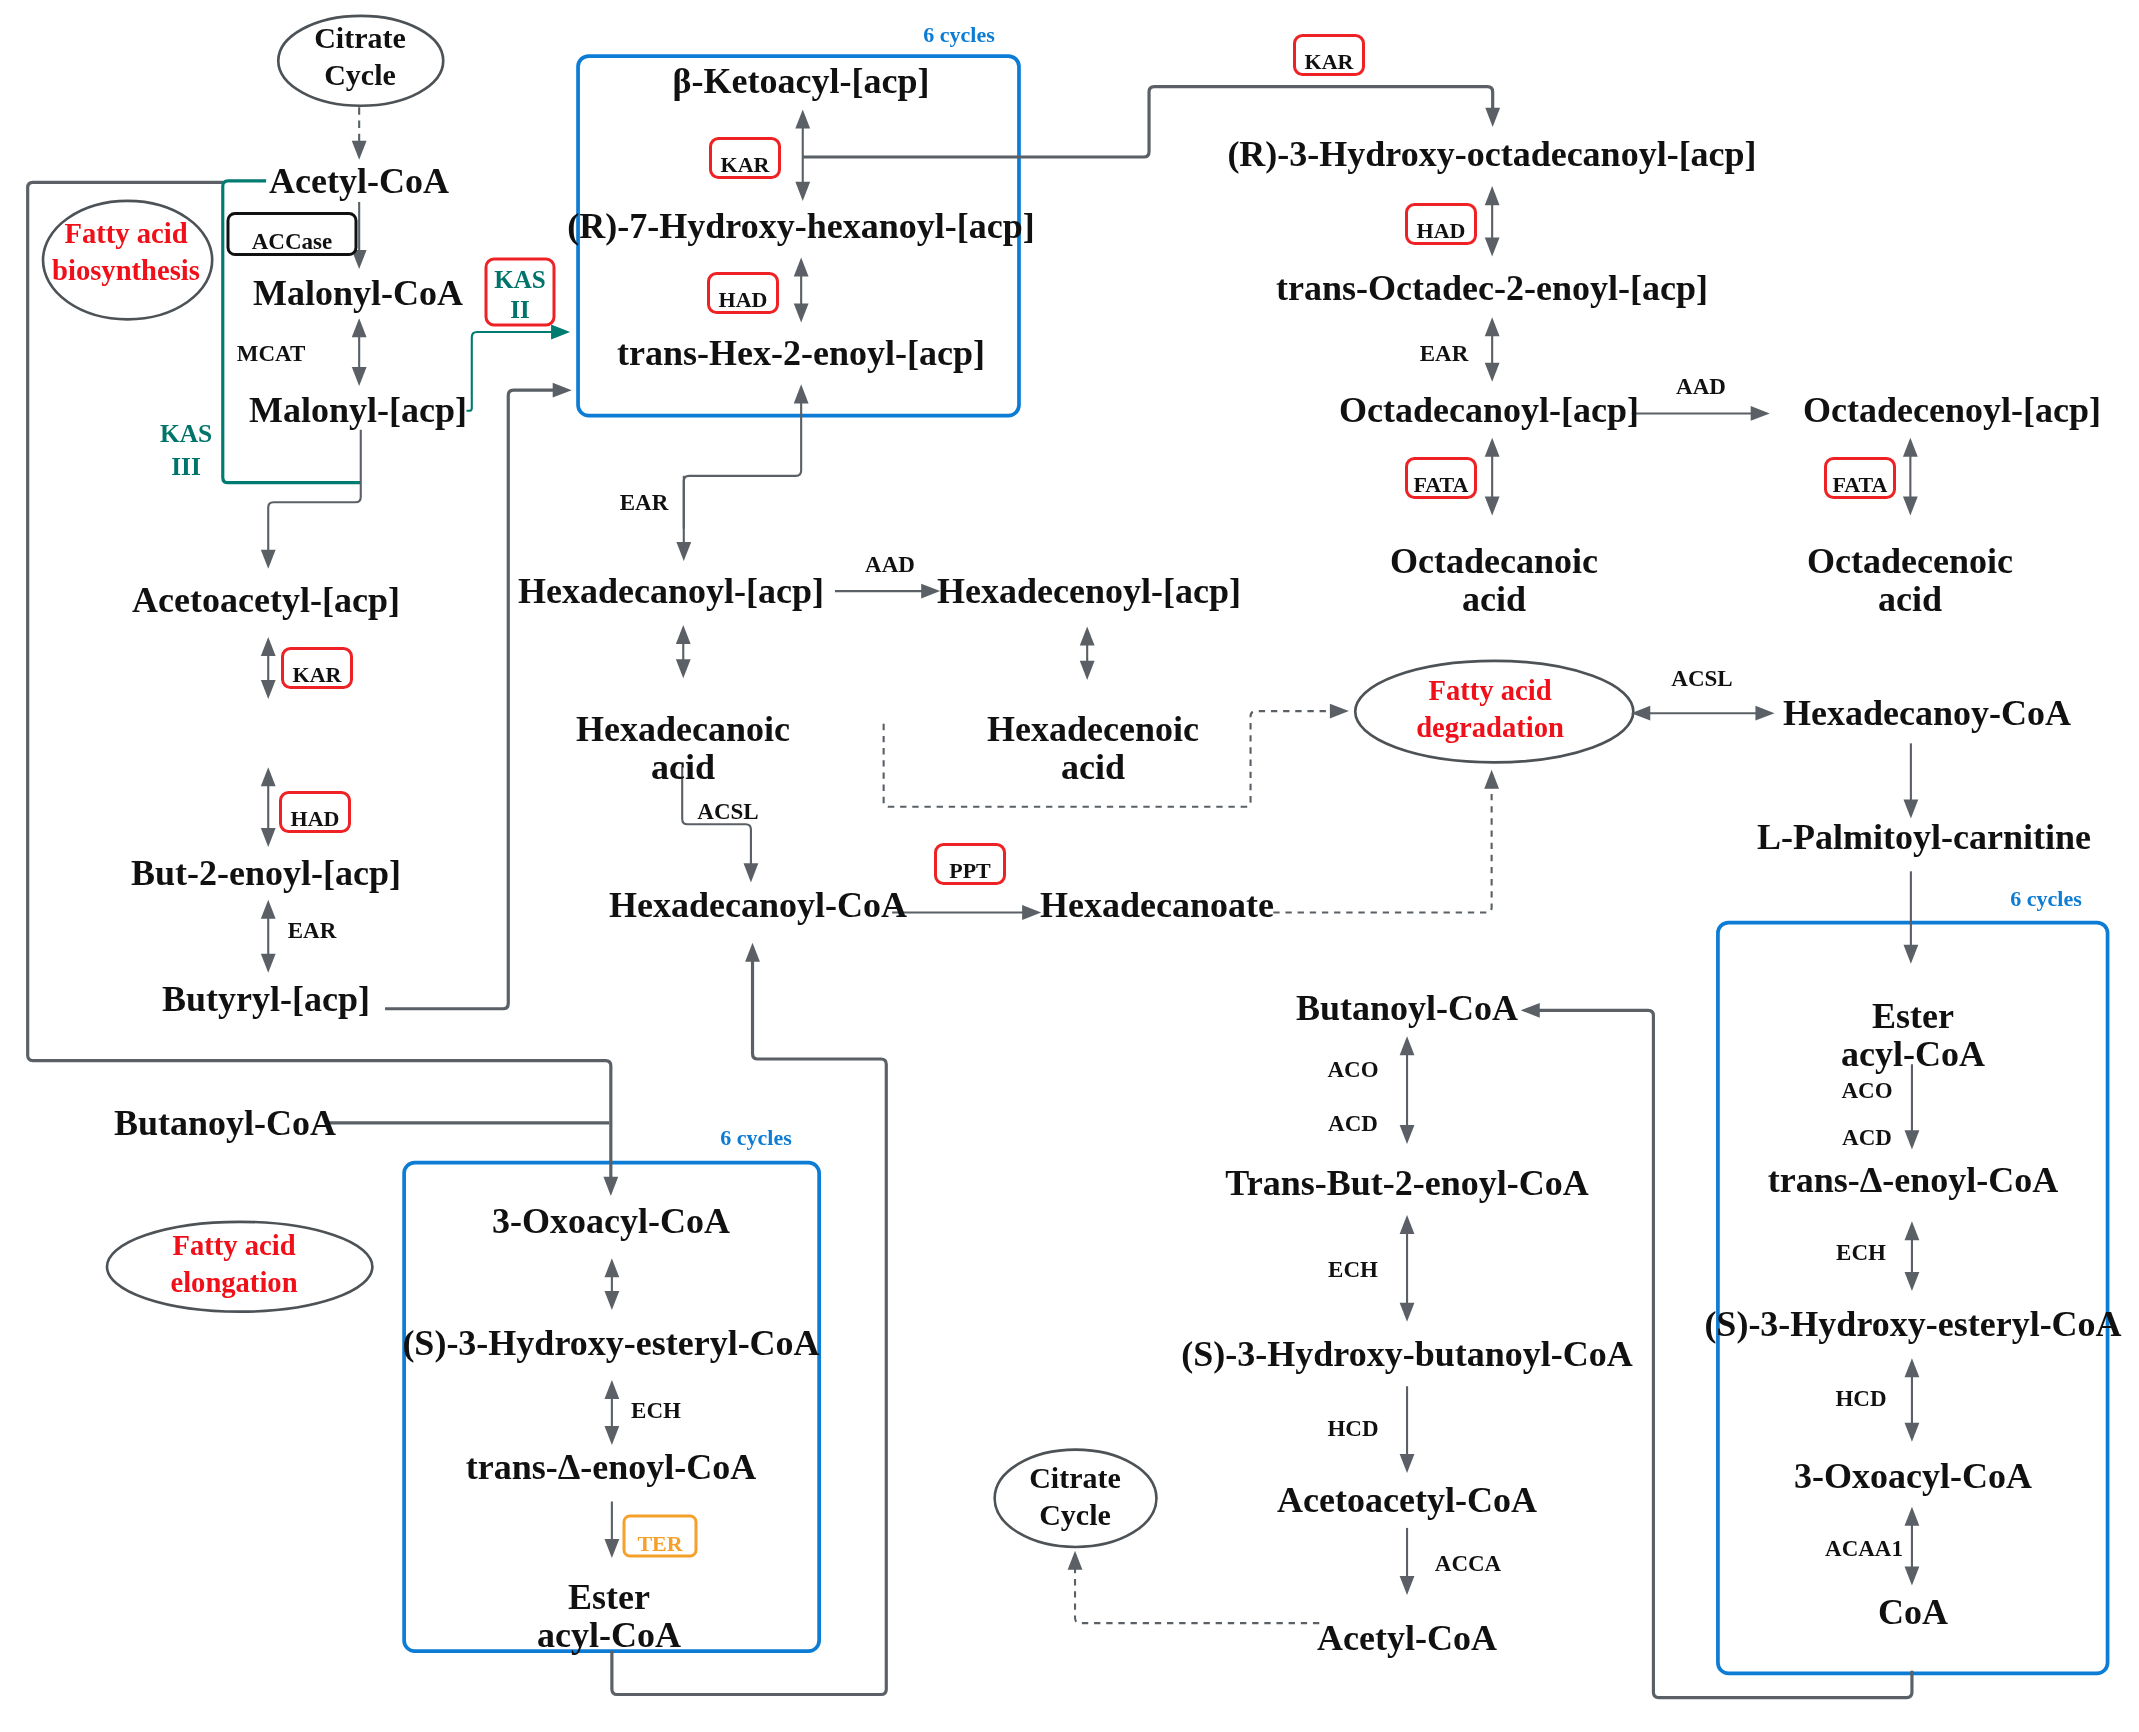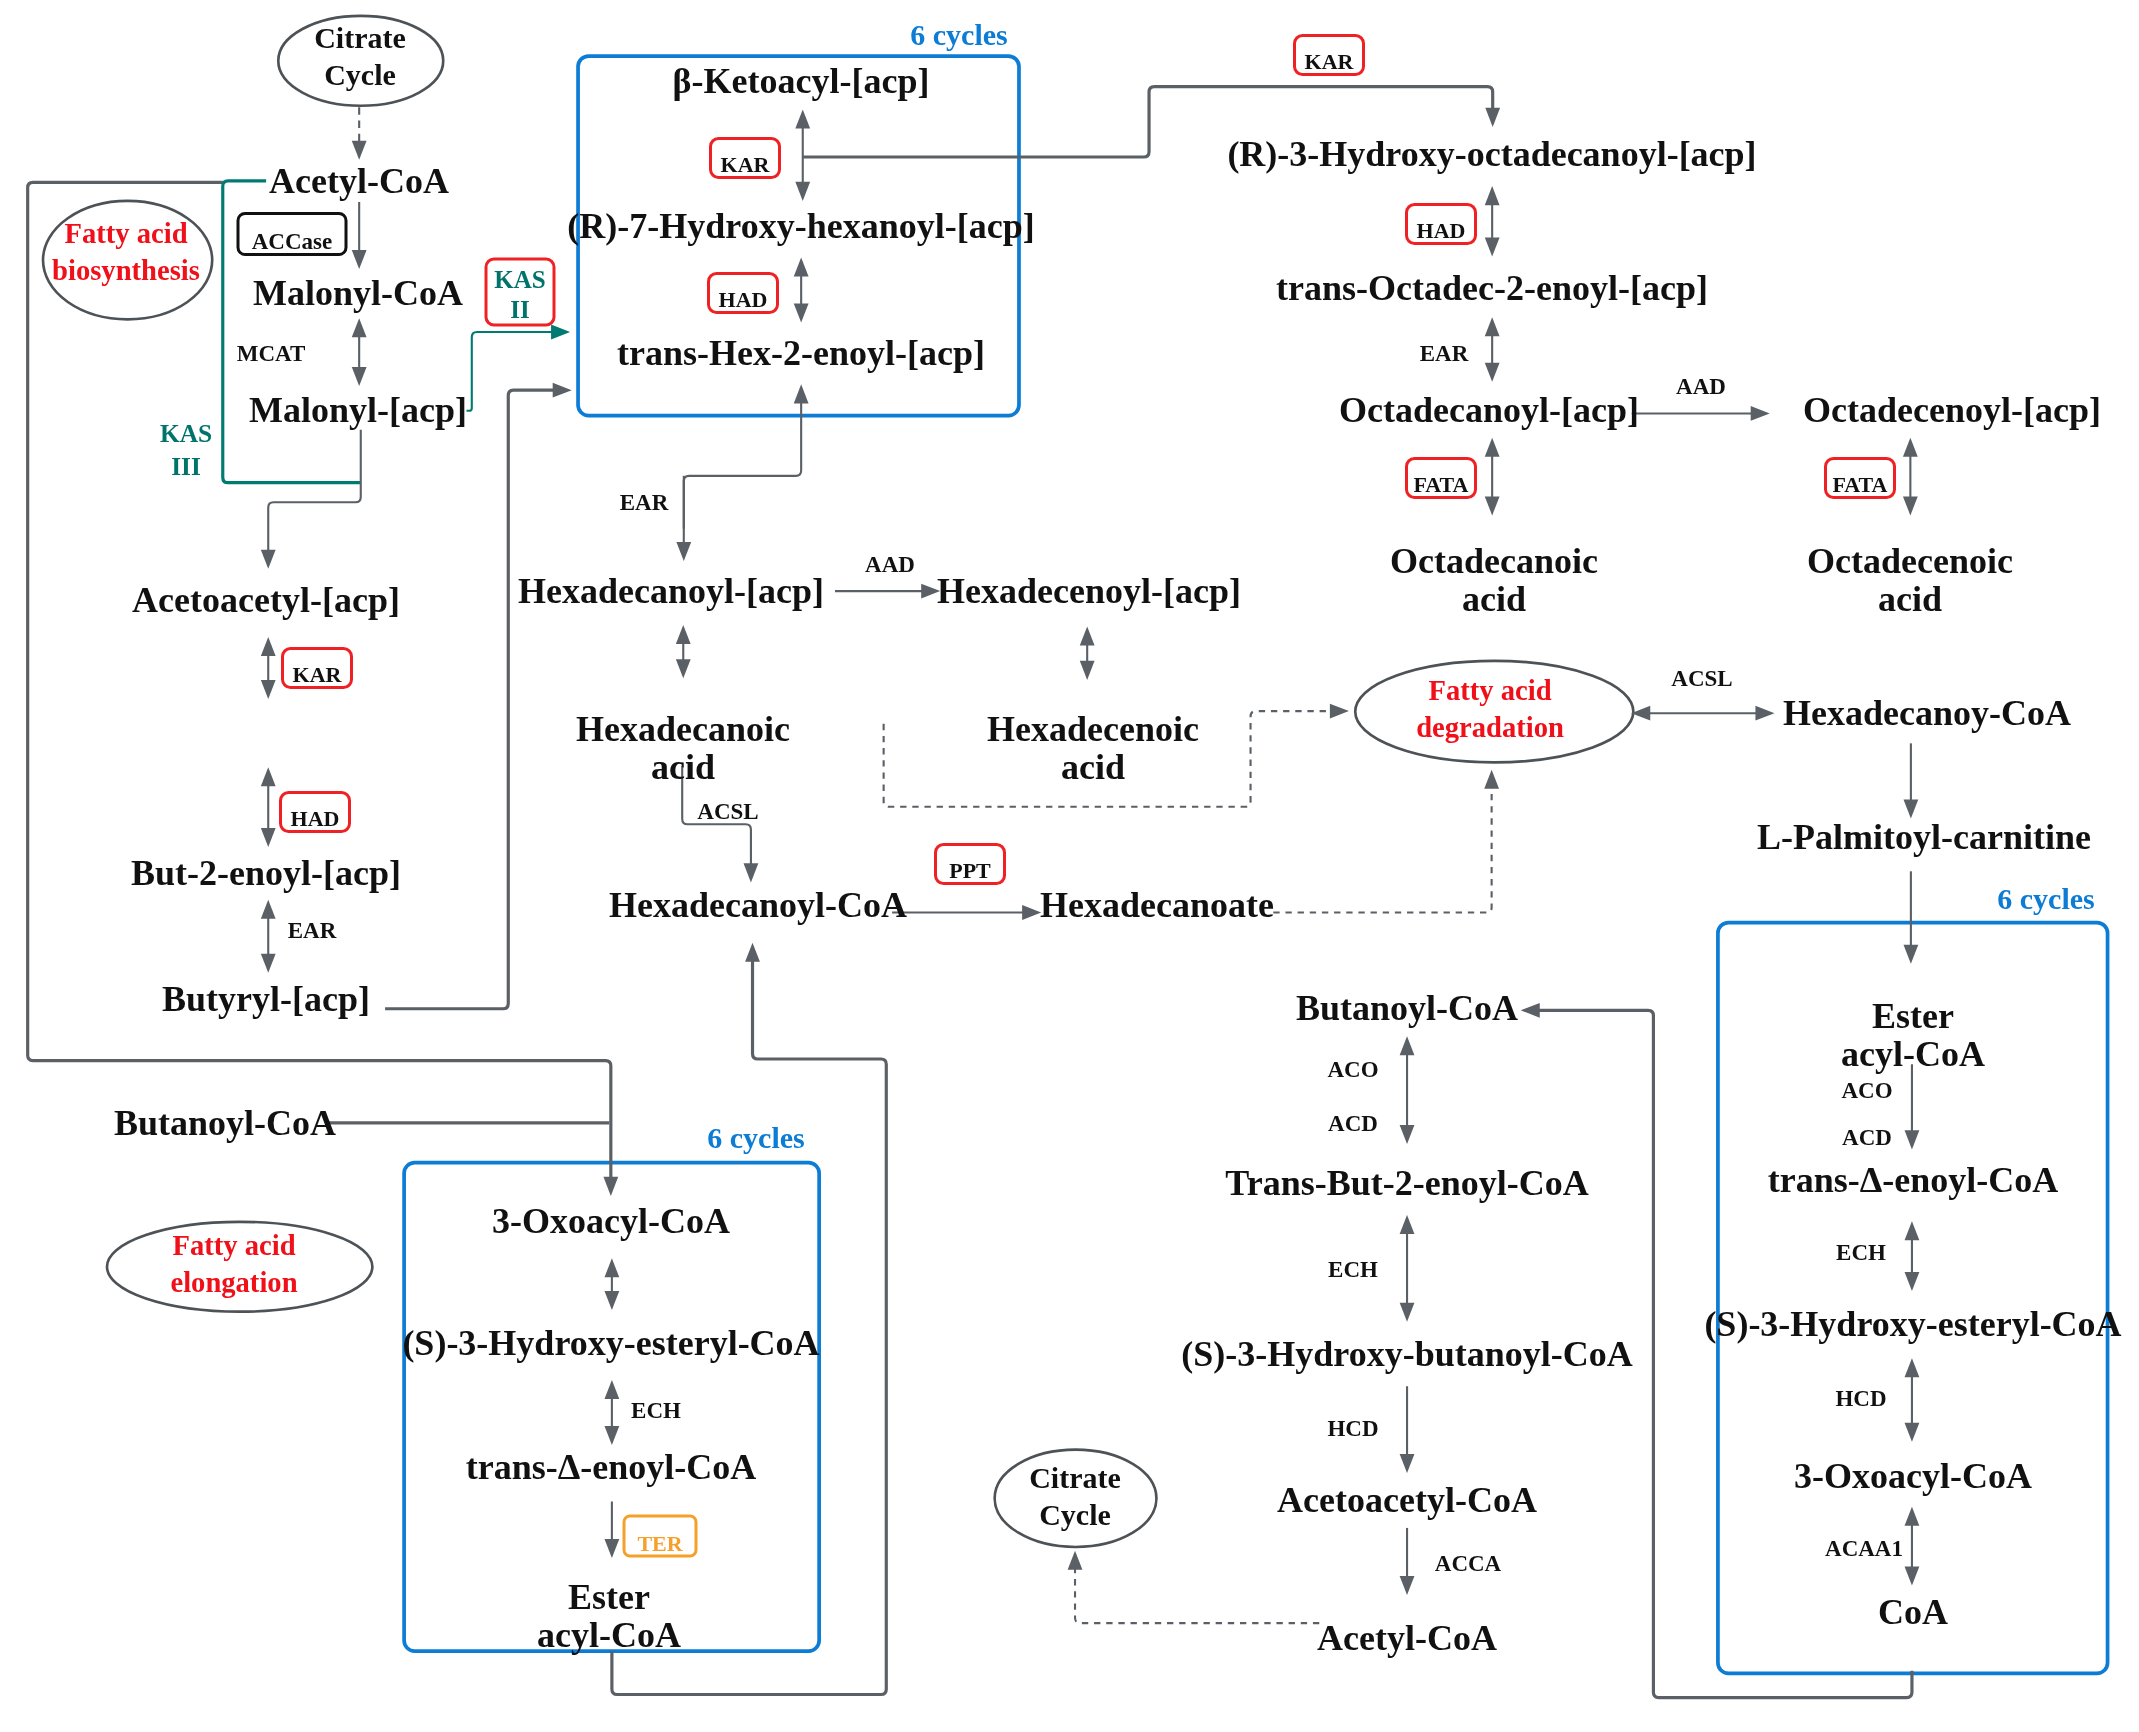--- a/index.html
+++ b/index.html
@@ -10,31 +10,31 @@
   font-weight:bold;font-size:36px;line-height:38px;text-align:center;}
 .node.ml{white-space:normal;margin-top:19px;}
 .elabel{position:absolute;transform:translate(-50%,-50%);white-space:nowrap;
   font-weight:bold;font-size:23px;line-height:31px;text-align:center;}
 .ebox{position:absolute;transform:translate(-50%,-50%);display:flex;align-items:center;
   justify-content:flex-end;flex-direction:column;font-weight:bold;line-height:1.02;
   background:#fff;text-align:center;box-sizing:border-box;}
 .ebox.red{border:3.7px solid #ee2224;border-radius:9.5px;color:#111;font-size:22px;
   width:72px;height:42px;}
 .ebox.black{border:3.7px solid #111;border-radius:8.5px;color:#111;font-size:23px;
-  width:111px;height:44px;}
+  width:131px;height:44px;}
 .ebox.orange{border:3.2px solid #f5a02a;border-radius:7.4px;color:#f5a02a;font-size:22px;
   width:75px;height:43px;}
 .ebox.redteal{border:3.7px solid #ee2224;border-radius:9.5px;color:#00746b;font-size:25px;
   width:71px;height:69px;line-height:1.18;}
 .plabel{position:absolute;transform:translate(-50%,-50%);text-align:center;
   font-weight:bold;font-size:28.6px;line-height:37px;color:#ef1019;white-space:nowrap;}
 .cclabel{position:absolute;transform:translate(-50%,-50%);text-align:center;
   font-weight:bold;font-size:30px;line-height:37px;color:#111;white-space:nowrap;}
 .elabel.teal{color:#00746b;font-size:25.4px;line-height:33px;}
-.badge{position:absolute;transform:translate(-50%,-50%);font-weight:bold;font-size:30px;
+.badge{position:absolute;transform:translate(-50%,-50%);font-weight:bold;font-size:22px;
   color:#0c7cd5;white-space:nowrap;}
 
 </style></head><body>
 
 <div id="root">
 <svg id="wires" viewBox="0 0 4047 3276">
 <rect x="1093" y="106" width="834" height="680" rx="20" ry="20" fill="none" stroke="#0c7cd5" stroke-width="7"></rect>
 <rect x="764" y="2199" width="785" height="924" rx="20" ry="20" fill="none" stroke="#0c7cd5" stroke-width="7"></rect>
 <rect x="3249" y="1745" width="737" height="1420" rx="20" ry="20" fill="none" stroke="#0c7cd5" stroke-width="7"></rect>
 <ellipse cx="682" cy="115" rx="156" ry="85" fill="none" stroke="#4d5256" stroke-width="5"></ellipse>

